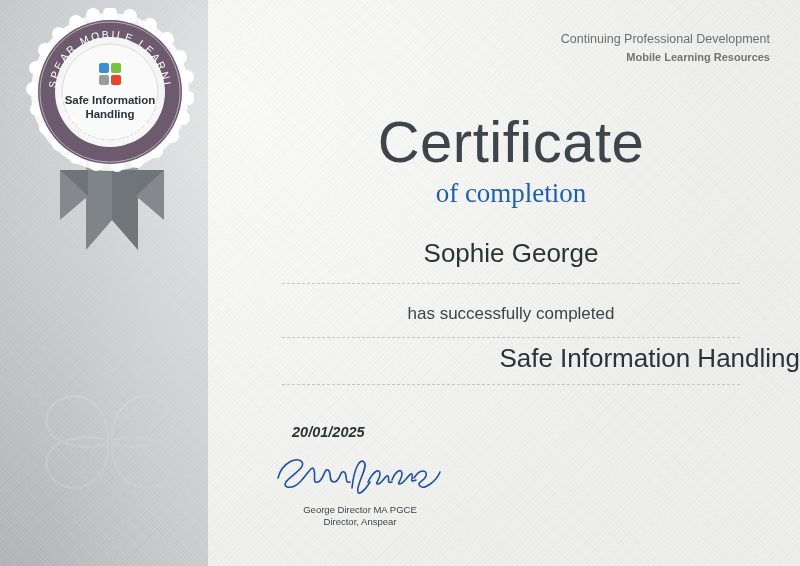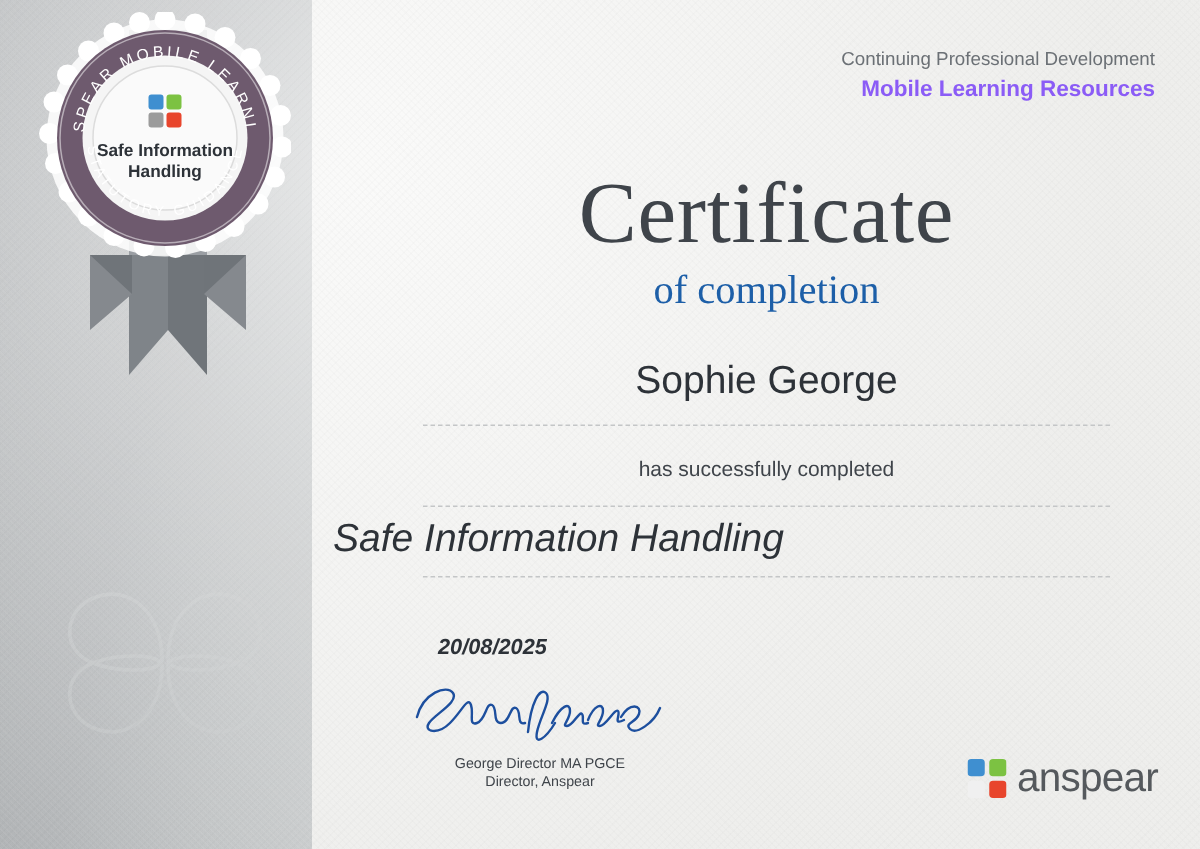--- a/index.html
+++ b/index.html
@@ -88,30 +88,30 @@
     top: 30px;
     text-align: right;
     color: #5b6066;
     line-height: 1.5;
   }
   .header .line1 {
     font-size: 12.5px;
     color: #6b7075;
   }
   .header .line2 {
-    font-size: 15px;
+    font-size: 11px;
     font-weight: bold;
-    color: #8b5cf6;
+    color: #737373;
   }
   .title {
     position: absolute;
     left: 0; right: 0;
     top: 108px;
     text-align: center;
-    font-family: Liberation Serif, serif;
+    font-family: Liberation Sans, sans-serif;
     font-size: 58px;
     color: #3f444a;
     letter-spacing: 0.5px;
   }
   .subtitle {
     position: absolute;
     left: 0; right: 0;
     top: 178px;
     text-align: center;
     font-family: "Liberation Serif", serif;
@@ -134,31 +134,30 @@
     border-top: 1px dashed #c4c6c7;
   }
   .rule-1 { top: 283px; }
   .rule-2 { top: 337px; }
   .rule-3 { top: 384px; }
   .statement {
     position: absolute;
     left: 0; right: 0;
     top: 304px;
     text-align: center;
-    font-size: 14px;
+    font-size: 17px;
     color: #3f444a;
   }
   .course {
     position: absolute;
     left: 0; right: 0;
     top: 343px;
-    text-align: left;
+    text-align: right;
     font-size: 26px;
     color: #2d3238;
-    font-style: italic;
   }
   .date {
     position: absolute;
     left: 70px;
     top: 424px;
     font-size: 14.5px;
     font-weight: bold;
     color: #2d3238;
     font-style: italic;
   }
@@ -290,41 +289,32 @@
 
     <div class="name">Sophie George</div>
     <div class="rule rule-1"></div>
 
     <div class="statement">has successfully completed</div>
     <div class="rule rule-2"></div>
 
     <div class="course">Safe Information Handling</div>
     <div class="rule rule-3"></div>
 
-    <div class="date">20/08/2025</div>
+    <div class="date">20/01/2025</div>
 
     <svg class="signature" viewBox="0 0 180 50">
       <g fill="none" stroke="#1d4f9e" stroke-width="1.6" stroke-linecap="round">
         <path d="M10 30 C14 14, 30 8, 34 14 C38 20, 22 28, 18 34 C14 40, 24 42, 32 34 C40 26, 44 16, 46 22 C48 28, 44 36, 50 34 C56 32, 56 20, 60 22 C64 24, 60 34, 66 34 C72 34, 72 22, 76 24 C80 26, 76 36, 82 34"></path>
         <path d="M84 40 C86 20, 92 10, 96 14 C100 18, 92 30, 90 40 C88 50, 96 44, 102 34"></path>
         <path d="M100 34 C106 22, 112 20, 112 26 C112 32, 106 36, 110 36 C114 36, 118 26, 120 28 C122 30, 118 36, 124 34"></path>
         <path d="M124 32 C128 22, 134 20, 134 26 C134 32, 128 36, 132 36 C136 36, 142 24, 144 26 C146 28, 140 36, 148 32"></path>
         <path d="M146 30 C152 20, 160 22, 158 28 C156 34, 148 34, 152 38 C156 42, 168 34, 172 24"></path>
       </g>
     </svg>
 
     <div class="signer">
       <div>George Director MA PGCE</div>
       <div>Director, Anspear</div>
     </div>
 
-    <div class="logo">
-      <svg class="logo-mark" viewBox="0 0 26 26">
-        <rect x="0" y="0" width="11.5" height="11.5" rx="2.5" fill="#3f8fd0"></rect>
-        <rect x="14.5" y="0" width="11.5" height="11.5" rx="2.5" fill="#7cc242"></rect>
-        <rect x="0" y="14.5" width="11.5" height="11.5" rx="2.5" fill="#f0f0f0"></rect>
-        <rect x="14.5" y="14.5" width="11.5" height="11.5" rx="2.5" fill="#e8452c"></rect>
-      </svg>
-      <span class="logo-text">anspear</span>
-    </div>
 
   </div>
 </div>
 
 </body></html>

